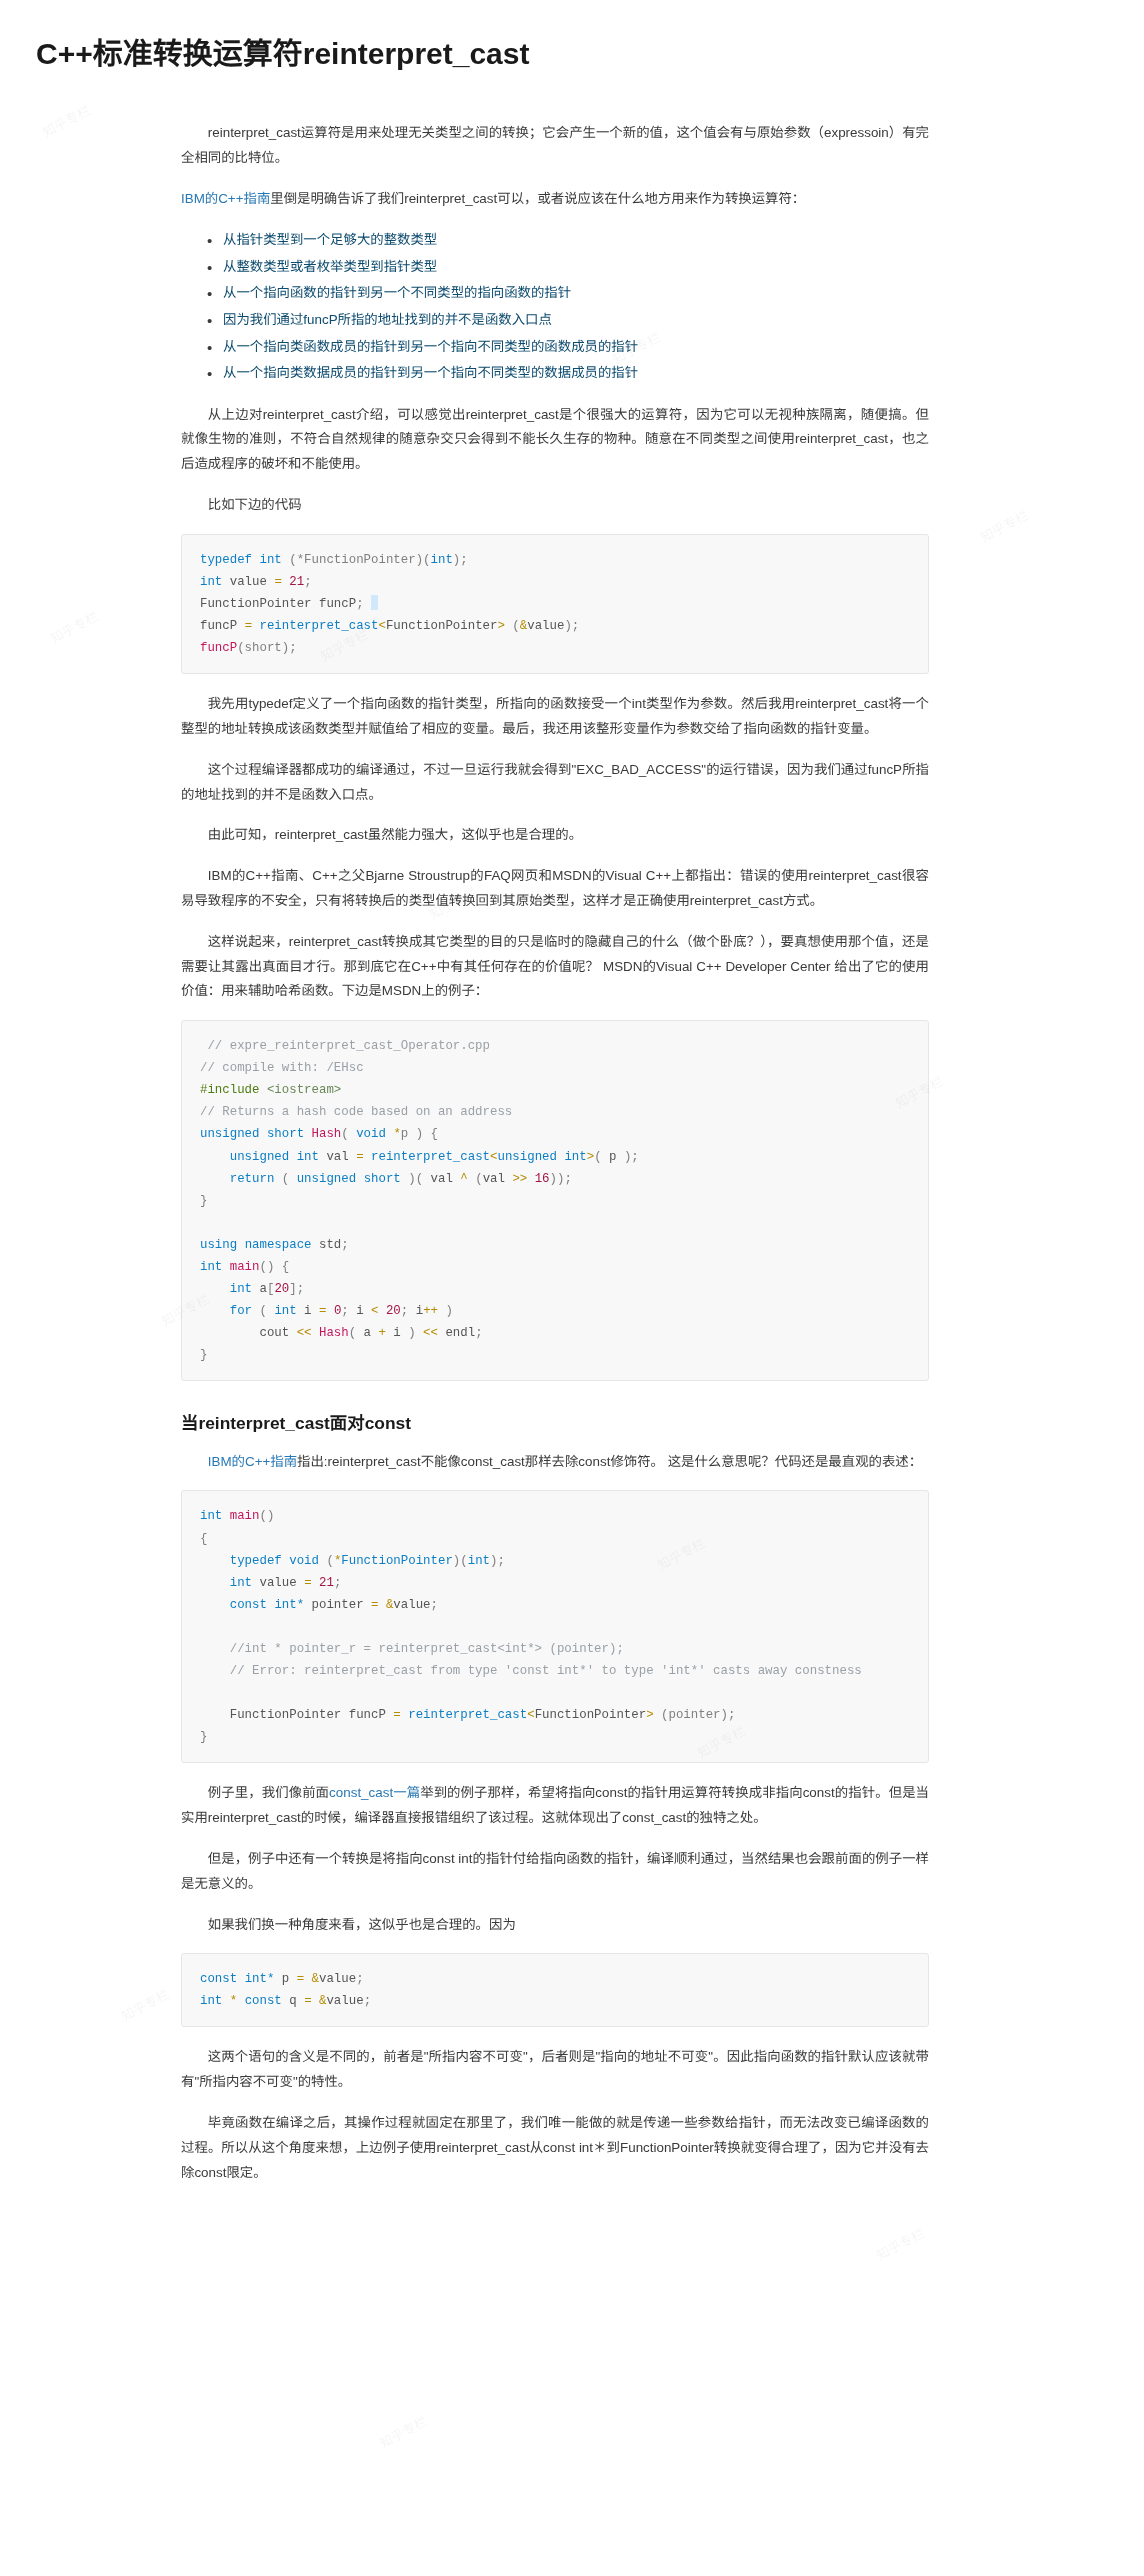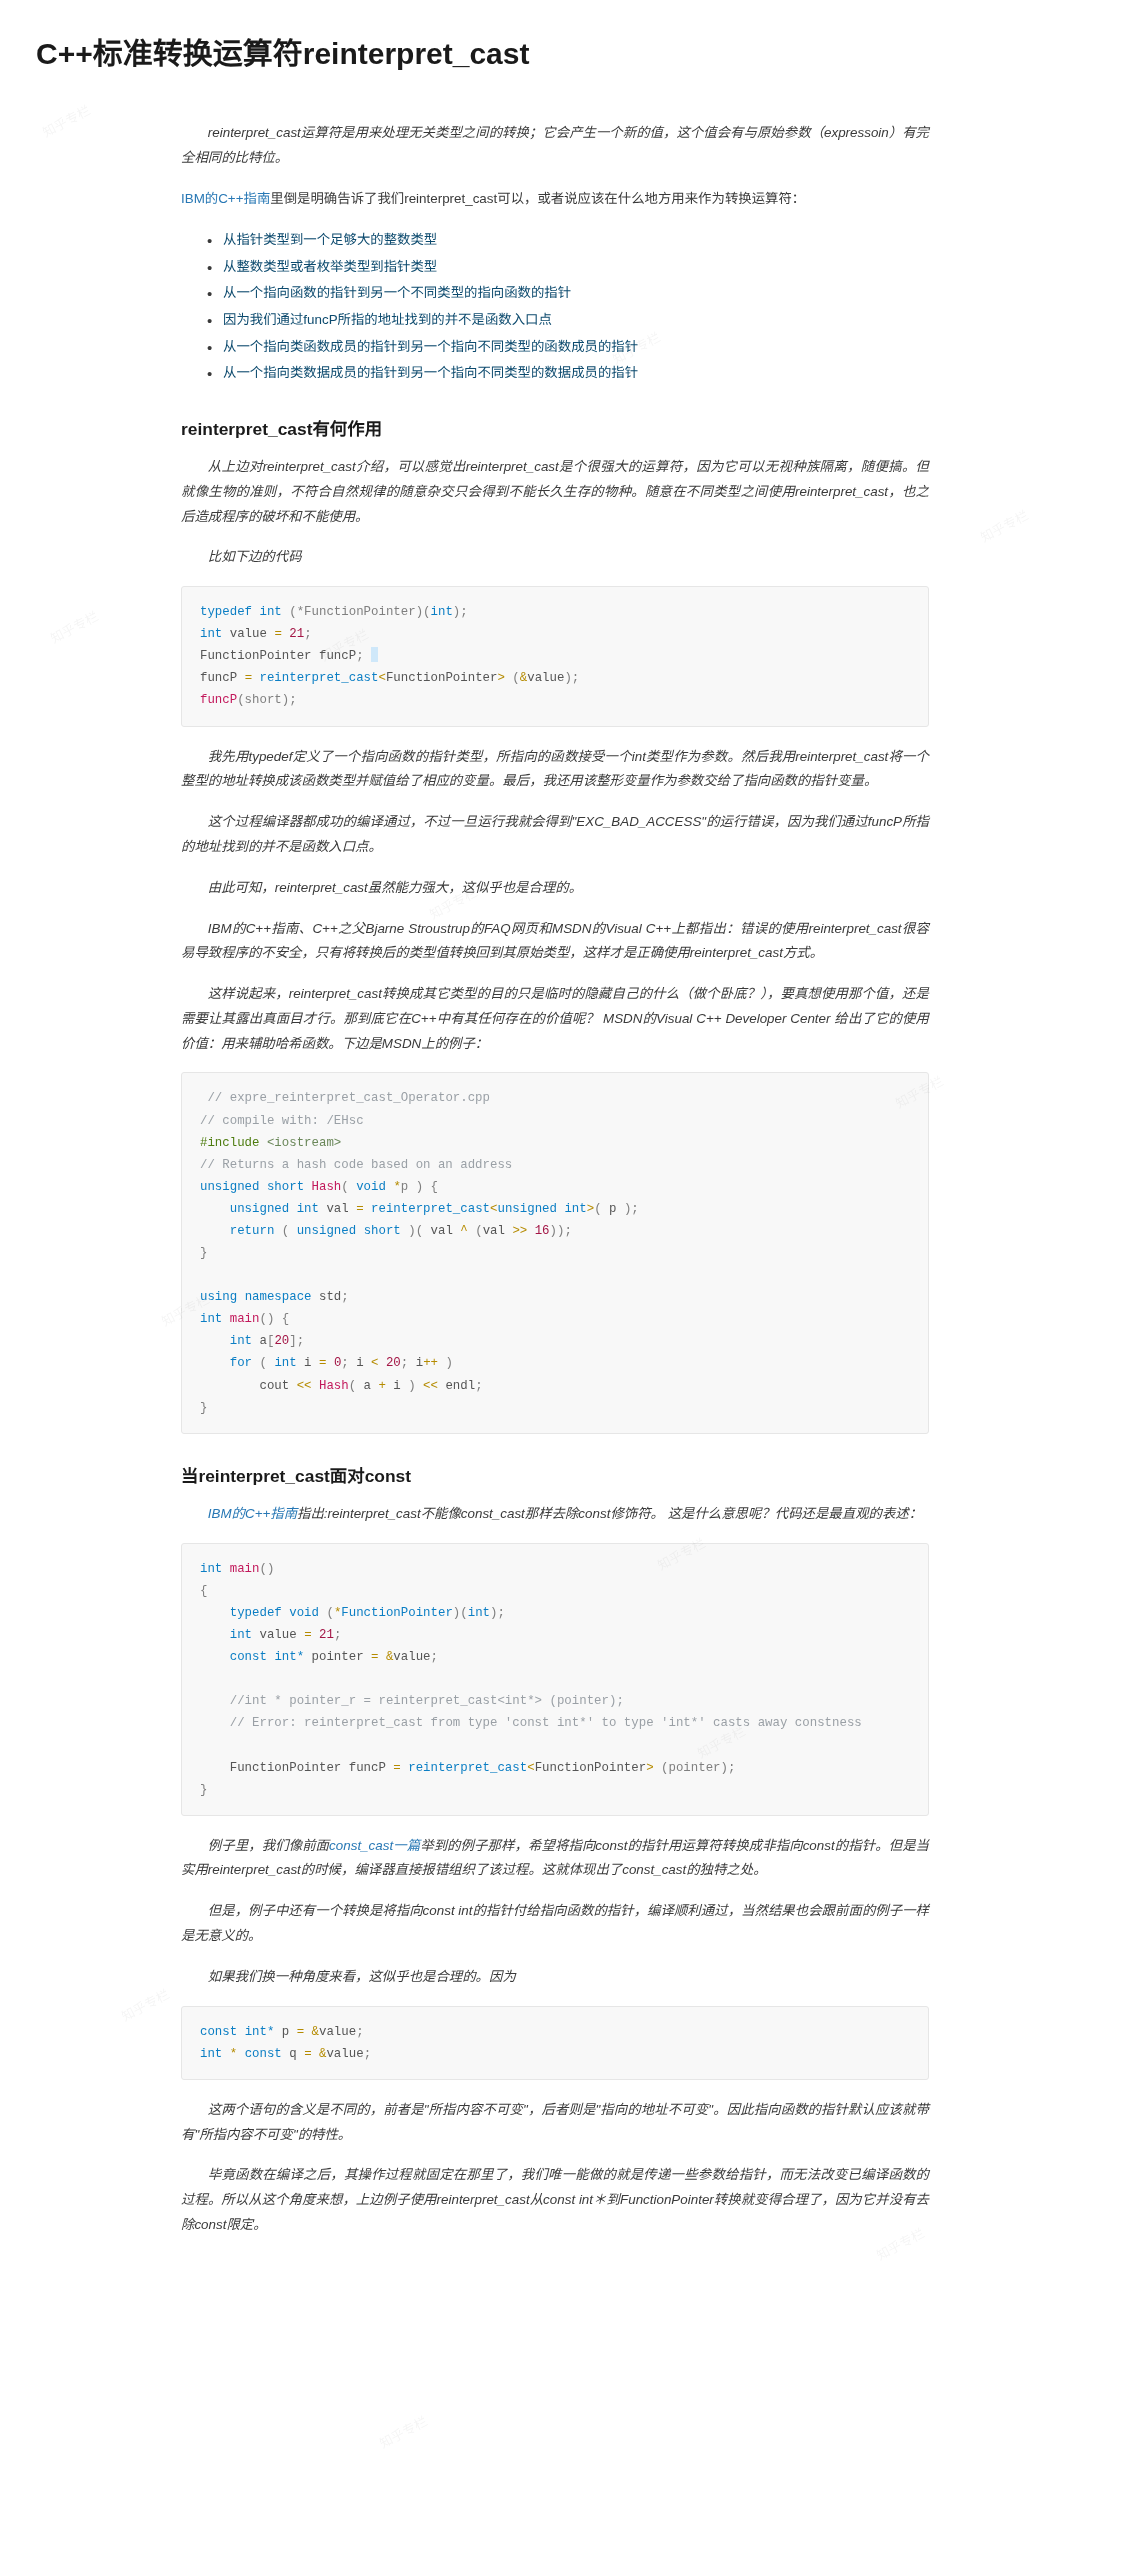--- a/index.html
+++ b/index.html
@@ -35,21 +35,21 @@
     margin-right: 147px;
   }
 
   p.para {
     font-size: 13.4px;
     line-height: 1.85;
     color: #3a3a3a;
     margin: 0 0 16px 0;
     text-align: justify;
   }
-  p.para.indent { text-indent: 2em; font-style: italic; }
+  p.para.indent { text-indent: 2em; }
 
   .link {
     color: #2878b5;
     text-decoration: none;
   }
 
   ul.bullets {
     margin: 4px 0 16px 0;
     padding-left: 26px;
     list-style: none;
@@ -145,21 +145,20 @@
 
     <ul class="bullets">
       <li>从指针类型到一个足够大的整数类型</li>
       <li>从整数类型或者枚举类型到指针类型</li>
       <li>从一个指向函数的指针到另一个不同类型的指向函数的指针</li>
       <li>因为我们通过funcP所指的地址找到的并不是函数入口点</li>
       <li>从一个指向类函数成员的指针到另一个指向不同类型的函数成员的指针</li>
       <li>从一个指向类数据成员的指针到另一个指向不同类型的数据成员的指针</li>
     </ul>
 
-    <h2 class="sec-title">reinterpret_cast有何作用</h2>
 
     <p class="para indent">从上边对reinterpret_cast介绍，可以感觉出reinterpret_cast是个很强大的运算符，因为它可以无视种族隔离，随便搞。但就像生物的准则，不符合自然规律的随意杂交只会得到不能长久生存的物种。随意在不同类型之间使用reinterpret_cast，也之后造成程序的破坏和不能使用。</p>
     <p class="para indent">比如下边的代码</p>
 
     <div class="codeblock">
 
       <pre><span class="k">typedef</span> <span class="k">int</span> <span class="pl">(*FunctionPointer)(</span><span class="k">int</span><span class="pl">);</span>
 <span class="k">int</span> value <span class="op">=</span> <span class="num">21</span><span class="pl">;</span>
 FunctionPointer funcP<span class="pl">;</span> <span class="caret"></span>
 funcP <span class="op">=</span> <span class="k">reinterpret_cast</span><span class="op">&lt;</span>FunctionPointer<span class="op">&gt;</span> <span class="pl">(</span><span class="amp">&amp;</span>value<span class="pl">);</span>

